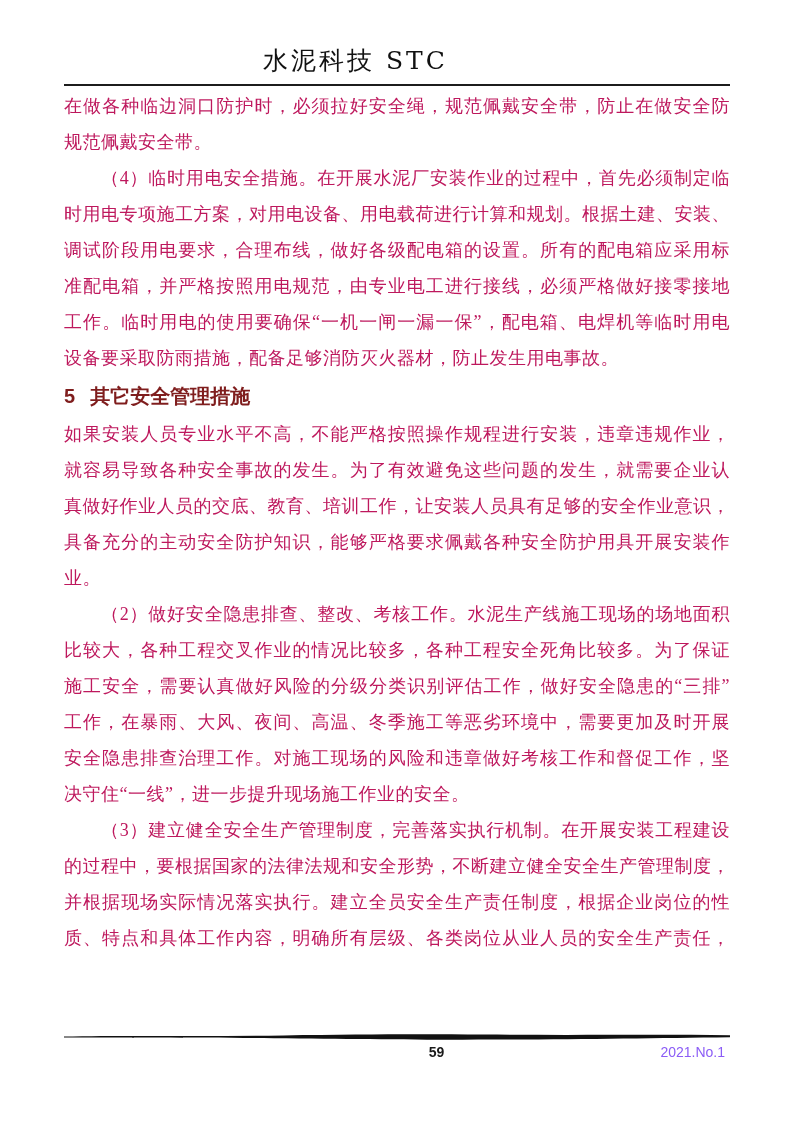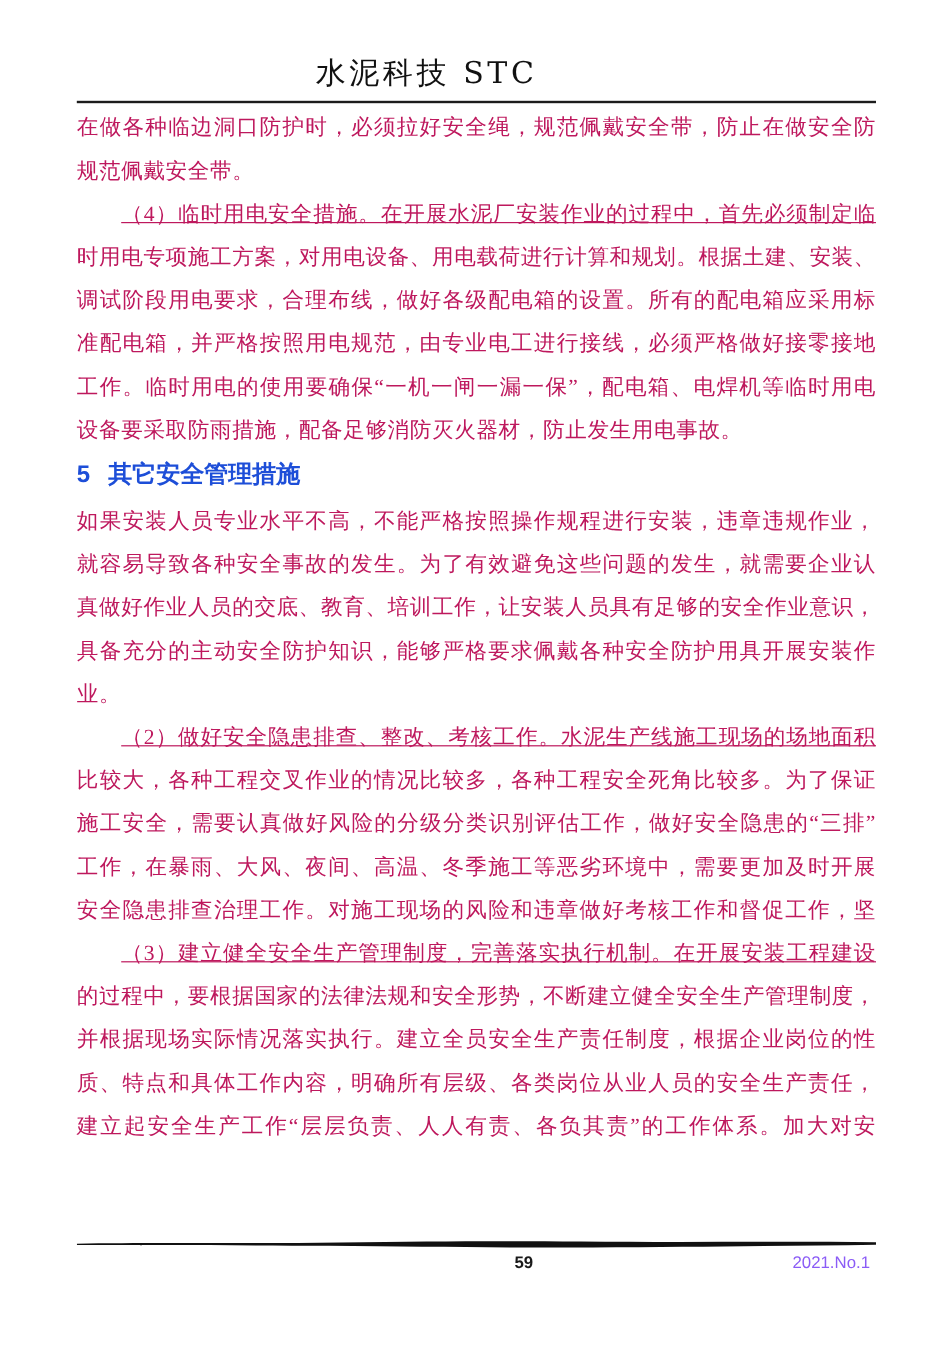--- a/index.html
+++ b/index.html
@@ -46,27 +46,27 @@
   .para { margin: 0; padding: 0; }
   .line {
     font-family: "Liberation Serif", serif;
     font-size: 18px;
     line-height: 36px;
     color: #be185d;
     text-align: justify;
     letter-spacing: 0.5px;
   }
   .line.fill { text-align-last: justify; }
-  .line.indent { text-indent: 37px; text-decoration: underline; }
+  .line.indent { text-indent: 37px; }
   .section-heading {
     font-family: "Liberation Sans", sans-serif;
     font-size: 20px;
     font-weight: bold;
     line-height: 40px;
-    color: #1d4ed8;
+    color: #7f1d1d;
   }
   .section-heading .num { margin-right: 15px; }
   .footer-rule-svg {
     position: absolute;
     top: 1032px;
     left: 64px;
     width: 666px;
     height: 10px;
   }
   .footer-page-number {
@@ -120,27 +120,27 @@
         <div class="line fill">真做好作业人员的交底、教育、培训工作，让安装人员具有足够的安全作业意识，</div>
         <div class="line fill">具备充分的主动安全防护知识，能够严格要求佩戴各种安全防护用具开展安装作</div>
         <div class="line">业。</div>
       </div>
       <div class="para">
         <div class="line fill indent">（2）做好安全隐患排查、整改、考核工作。水泥生产线施工现场的场地面积</div>
         <div class="line fill">比较大，各种工程交叉作业的情况比较多，各种工程安全死角比较多。为了保证</div>
         <div class="line fill">施工安全，需要认真做好风险的分级分类识别评估工作，做好安全隐患的“三排”</div>
         <div class="line fill">工作，在暴雨、大风、夜间、高温、冬季施工等恶劣环境中，需要更加及时开展</div>
         <div class="line fill">安全隐患排查治理工作。对施工现场的风险和违章做好考核工作和督促工作，坚</div>
+        <div class="line">决守住“一线”，进一步提升现场施工作业的安全。</div>
       </div>
       <div class="para">
         <div class="line fill indent">（3）建立健全安全生产管理制度，完善落实执行机制。在开展安装工程建设</div>
         <div class="line fill">的过程中，要根据国家的法律法规和安全形势，不断建立健全安全生产管理制度，</div>
         <div class="line fill">并根据现场实际情况落实执行。建立全员安全生产责任制度，根据企业岗位的性</div>
         <div class="line fill">质、特点和具体工作内容，明确所有层级、各类岗位从业人员的安全生产责任，</div>
-        <div class="line fill">建立起安全生产工作“层层负责、人人有责、各负其责”的工作体系。加大对安</div>
       </div>
     </main>
 
   <svg class="footer-rule-svg" viewBox="0 0 666 10" preserveAspectRatio="none" aria-hidden="true">
     <path d="M0,4.5
              C 60,3.2 140,4.6 220,3.4
              C 300,2.2 360,2.0 420,2.6
              C 500,3.4 590,2.4 666,3.2
              L 666,5.2
              C 590,6.2 520,7.2 430,7.6

